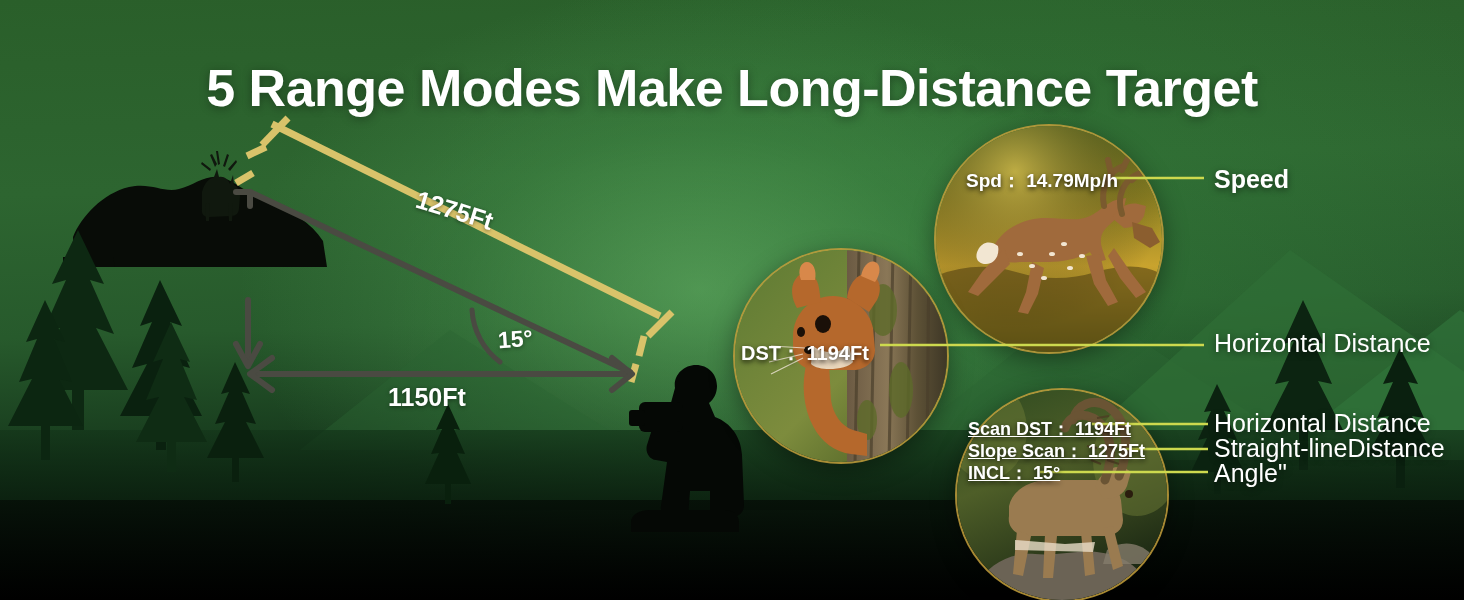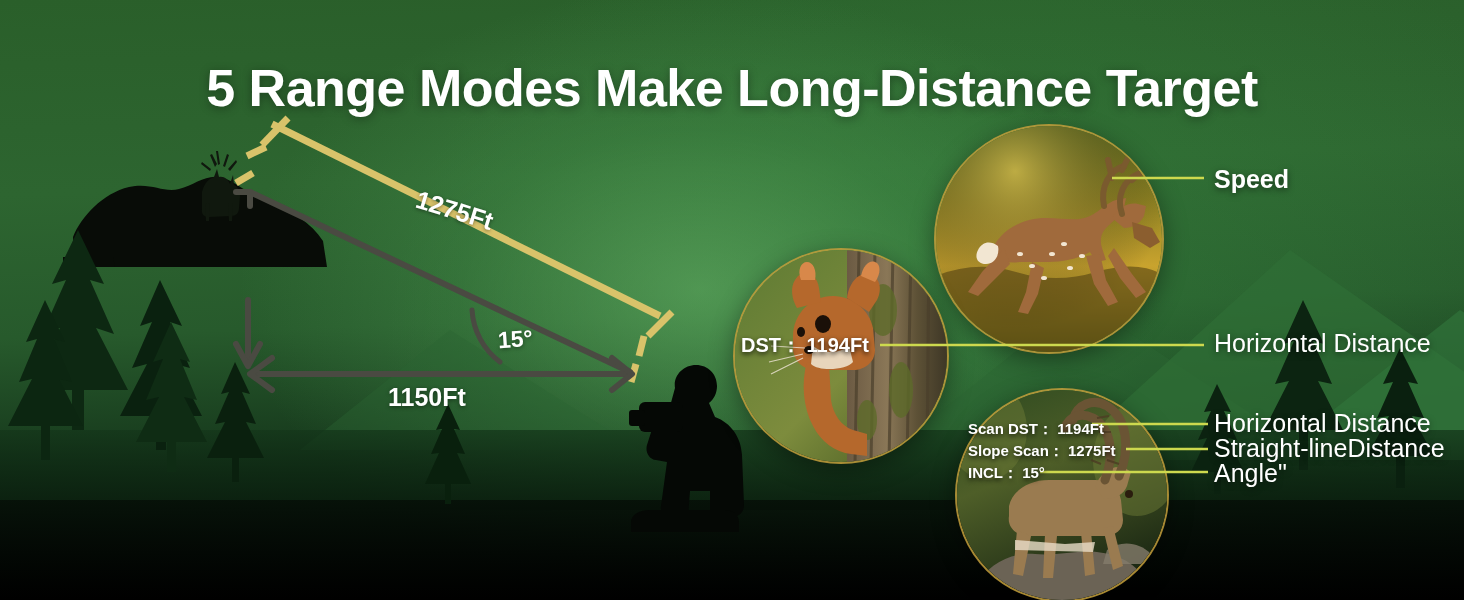--- a/index.html
+++ b/index.html
@@ -49,22 +49,22 @@
 
   
   .photo { position:absolute; border-radius:50%; overflow:hidden; box-shadow:0 0 0 2px rgba(196,160,60,.85), 0 6px 26px rgba(0,0,0,.45); z-index:30; }
   #photo-deer     { left:936px; top:126px; width:226px; height:226px; }
   #photo-squirrel { left:735px; top:250px; width:212px; height:212px; }
   #photo-ibex     { left:957px; top:390px; width:210px; height:210px; }
   .photo svg, .photo .art { position:absolute; inset:0; width:100%; height:100%; }
 
   .overlay-txt { position:absolute; color:#fff; font-size:19px; font-weight:600; white-space:nowrap; text-shadow:0 2px 5px rgba(0,0,0,.8); z-index:36; }
   #ov-spd  { left:966px; top:168px; font-size:19px; }
-  #ov-dst  { left:741px; top:332px; font-size:20px; }
-  #ov-ibex { left:968px; top:418px; font-size:15px; line-height:22px; }
+  #ov-dst  { left:741px; top:340px; font-size:20px; }
+  #ov-ibex { left:968px; top:418px; font-size:18px; line-height:22px;text-decoration:underline; }
   #ov-ibex div { white-space:nowrap; }
 
   
   #connectors { position:absolute; left:0; top:0; width:1464px; height:600px; z-index:34; }
   .rlabel { position:absolute; color:#fff; font-size:25px; font-weight:500; white-space:nowrap; text-shadow:0 2px 6px rgba(0,0,0,.5); z-index:38; }
   #rl-speed  { left:1214px; top:165px;font-weight:bold; }
   #rl-horiz  { left:1214px; top:329px; }
   #rl-group  { left:1214px; top:411px; line-height:25px; }
   #rl-group div { white-space:nowrap; }
 </style>
@@ -340,20 +340,21 @@
       </g>
       <g stroke="#4e3c24" stroke-width="2" fill="none" opacity=".8">
         <path d="M150,70 l12,4 M146,56 l12,2 M142,42 l12,0 M140,28 l12,-2 M134,70 l10,4 M130,56 l10,2"></path>
       </g>
       <g fill="#2a1d0e">
         <ellipse cx="172" cy="104" rx="4" ry="4"></ellipse>
       </g>
     </svg>
   </div>
 
+  <div class="overlay-txt" id="ov-spd">Spd： 14.79Mp/h</div>
   <div class="overlay-txt" id="ov-dst">DST： 1194Ft</div>
   <div class="overlay-txt" id="ov-ibex">
     <div>Scan DST： 1194Ft</div>
     <div>Slope Scan： 1275Ft</div>
     <div>INCL： 15°</div>
   </div>
 
   <div class="rlabel" id="rl-speed">Speed</div>
   <div class="rlabel" id="rl-horiz">Horizontal Distance</div>
   <div class="rlabel" id="rl-group">

